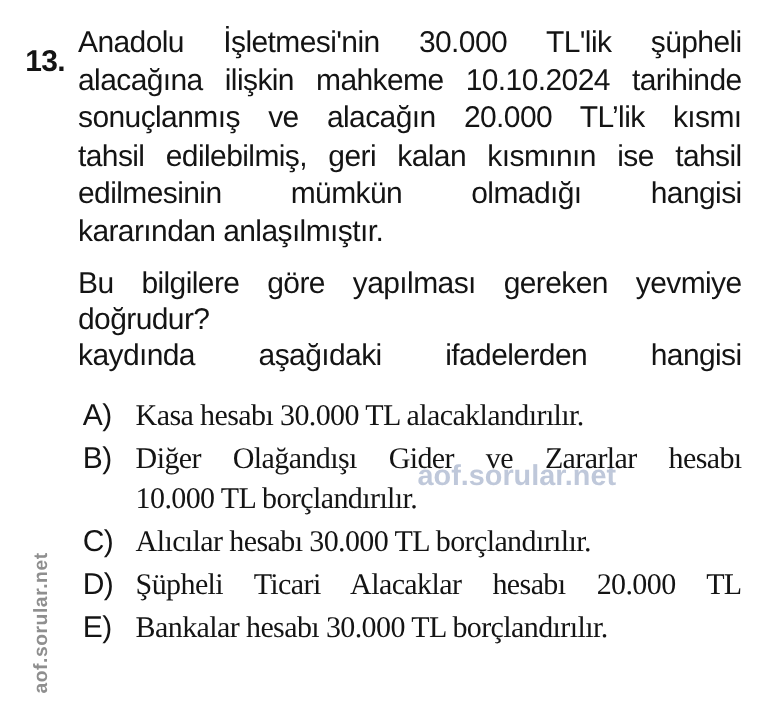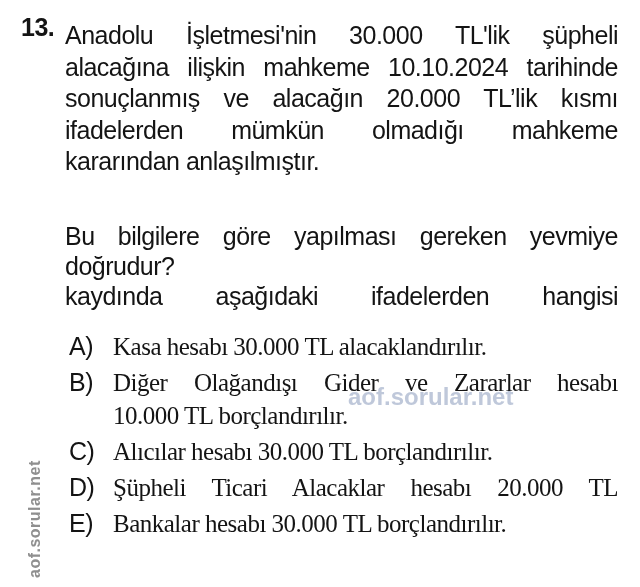--- a/index.html
+++ b/index.html
@@ -8,21 +8,21 @@
     background: #ffffff;
     position: relative;
     overflow: hidden;
     font-family: "Liberation Sans", "DejaVu Sans", sans-serif;
     color: #141414;
   }
   .page { position: absolute; inset: 0; }
 
   
   .qnum {
-    position: absolute; left: 21px; top: 12px;
+    position: absolute; left: 21px; top: 36px;
     font-size: 25px; font-weight: 700; line-height: 31.5px;
     letter-spacing: -0.5px;
   }
 
   
   .stem {
     position: absolute; left: 65px; top: 20px; width: 553px;
     font-size: 25px; line-height: 31.5px; letter-spacing: -0.5px;
     z-index: 1;
   }
@@ -66,21 +66,22 @@
 
   <div class="wm-center">aof.sorular.net</div>
   <div class="wm-side">aof.sorular.net</div>
 
   <div class="qnum">13.</div>
 
   <div class="stem">
     <div class="jl">Anadolu İşletmesi'nin 30.000 TL'lik şüpheli</div>
     <div class="jl">alacağına ilişkin mahkeme 10.10.2024 tarihinde</div>
     <div class="jl">sonuçlanmış ve alacağın 20.000 TL’lik kısmı</div>
-    <div class="jl">ifadelerden mümkün olmadığı mahkeme</div>
+    <div class="jl">tahsil edilebilmiş, geri kalan kısmının ise tahsil</div>
+    <div class="jl">edilmesinin mümkün olmadığı hangisi</div>
     <div class="jl last">kararından anlaşılmıştır.</div>
   </div>
 
   <div class="prompt">
     <div class="jl">Bu bilgilere göre yapılması gereken yevmiye</div>
     <div class="jl last">doğrudur?</div>
     <div class="jl">kaydında aşağıdaki ifadelerden hangisi</div>
   </div>
 
   <div class="options">

